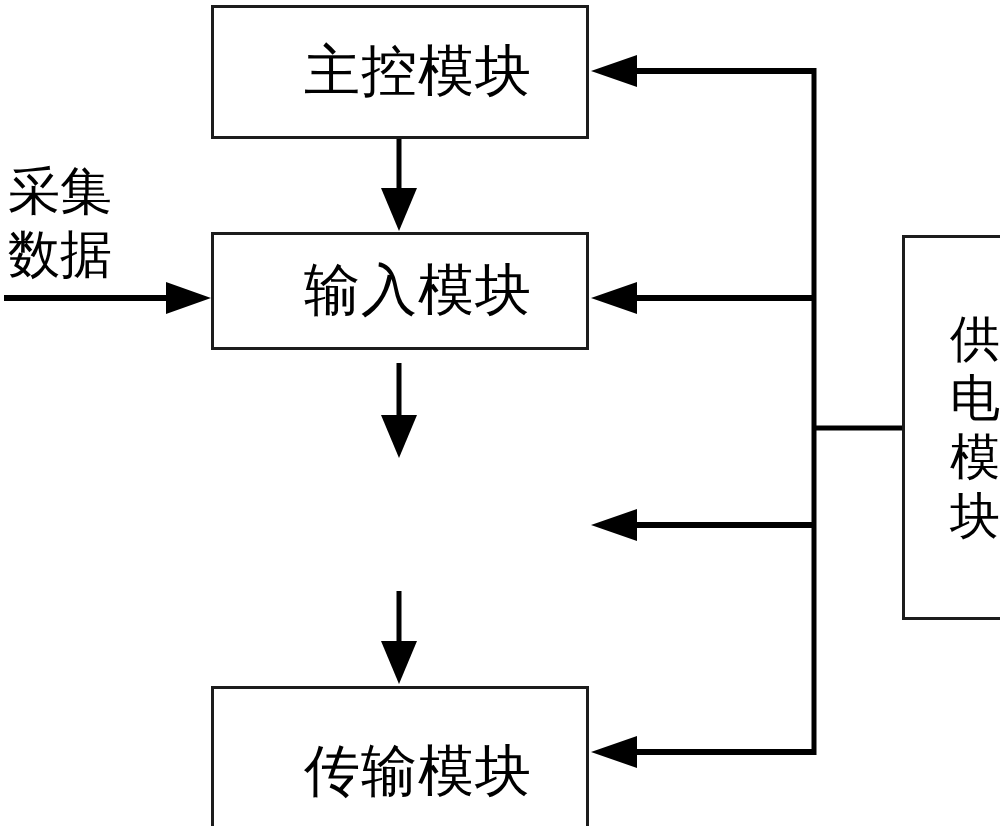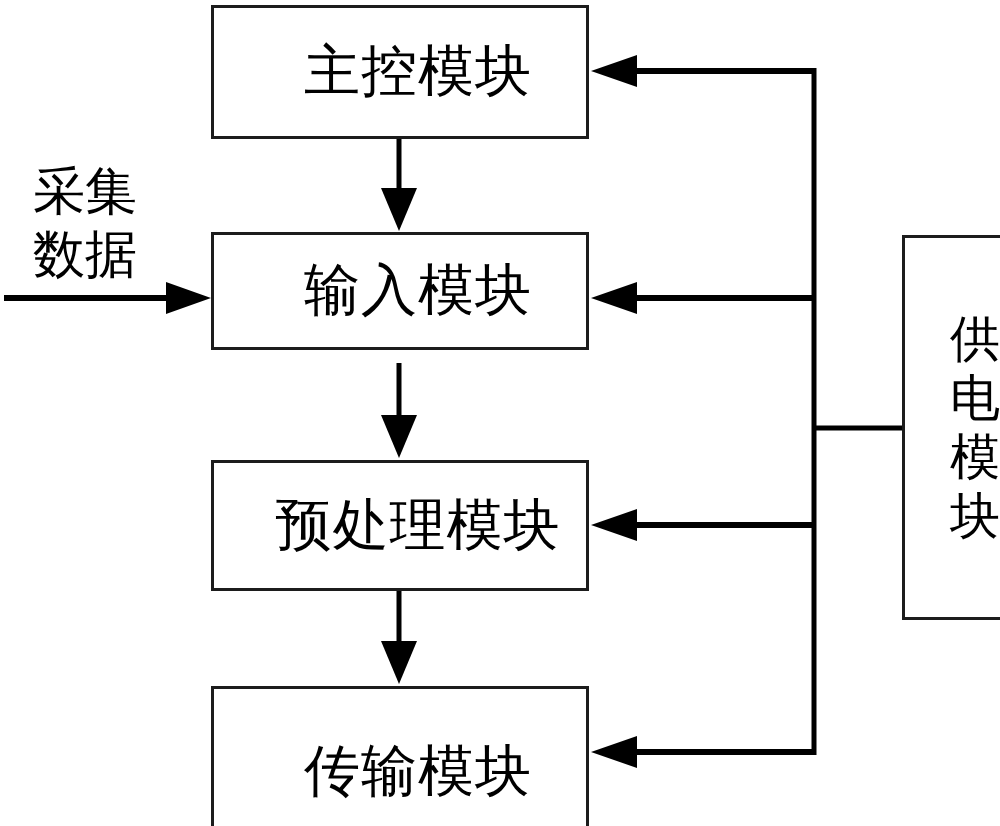--- a/index.html
+++ b/index.html
@@ -44,27 +44,26 @@
     left: 902px; top: 235px; width: 110px; height: 385px;
     font-size: 50px;
     white-space: normal;
     line-height: 1.18;
     text-align: center;
     word-break: break-all;
     letter-spacing: 0;
   }
   .side-label {
     position: absolute;
-    left: 18px;
+    left: 8px;
     top: 160px;
     width: 134px;
     height: 136px;
     font-size: 52px;
     line-height: 1.22;
-    text-align: center;
     word-break: break-all;
   }
   .stroke {
     stroke: #000000;
     fill: none;
   }
   .head {
     fill: #000000;
     stroke: none;
   }
@@ -118,21 +117,20 @@
     <g>
       <line class="stroke" x1="816" y1="752" x2="634" y2="752" stroke-width="6"></line>
       <polygon class="head" points="591,752 637,736 637,768"></polygon>
     </g>
   </svg>
 
   <div class="node node-main">主控模块</div>
 
   <div class="node node-input">输入模块</div>
 
-  <div class="node node-preprocess">预处理模块</div>
 
   <div class="node node-transmission">传输模块</div>
 
   <div class="node node-power">供电模块</div>
 
   <div class="side-label">采集数据</div>
 
 </div>
 
 </body></html>

